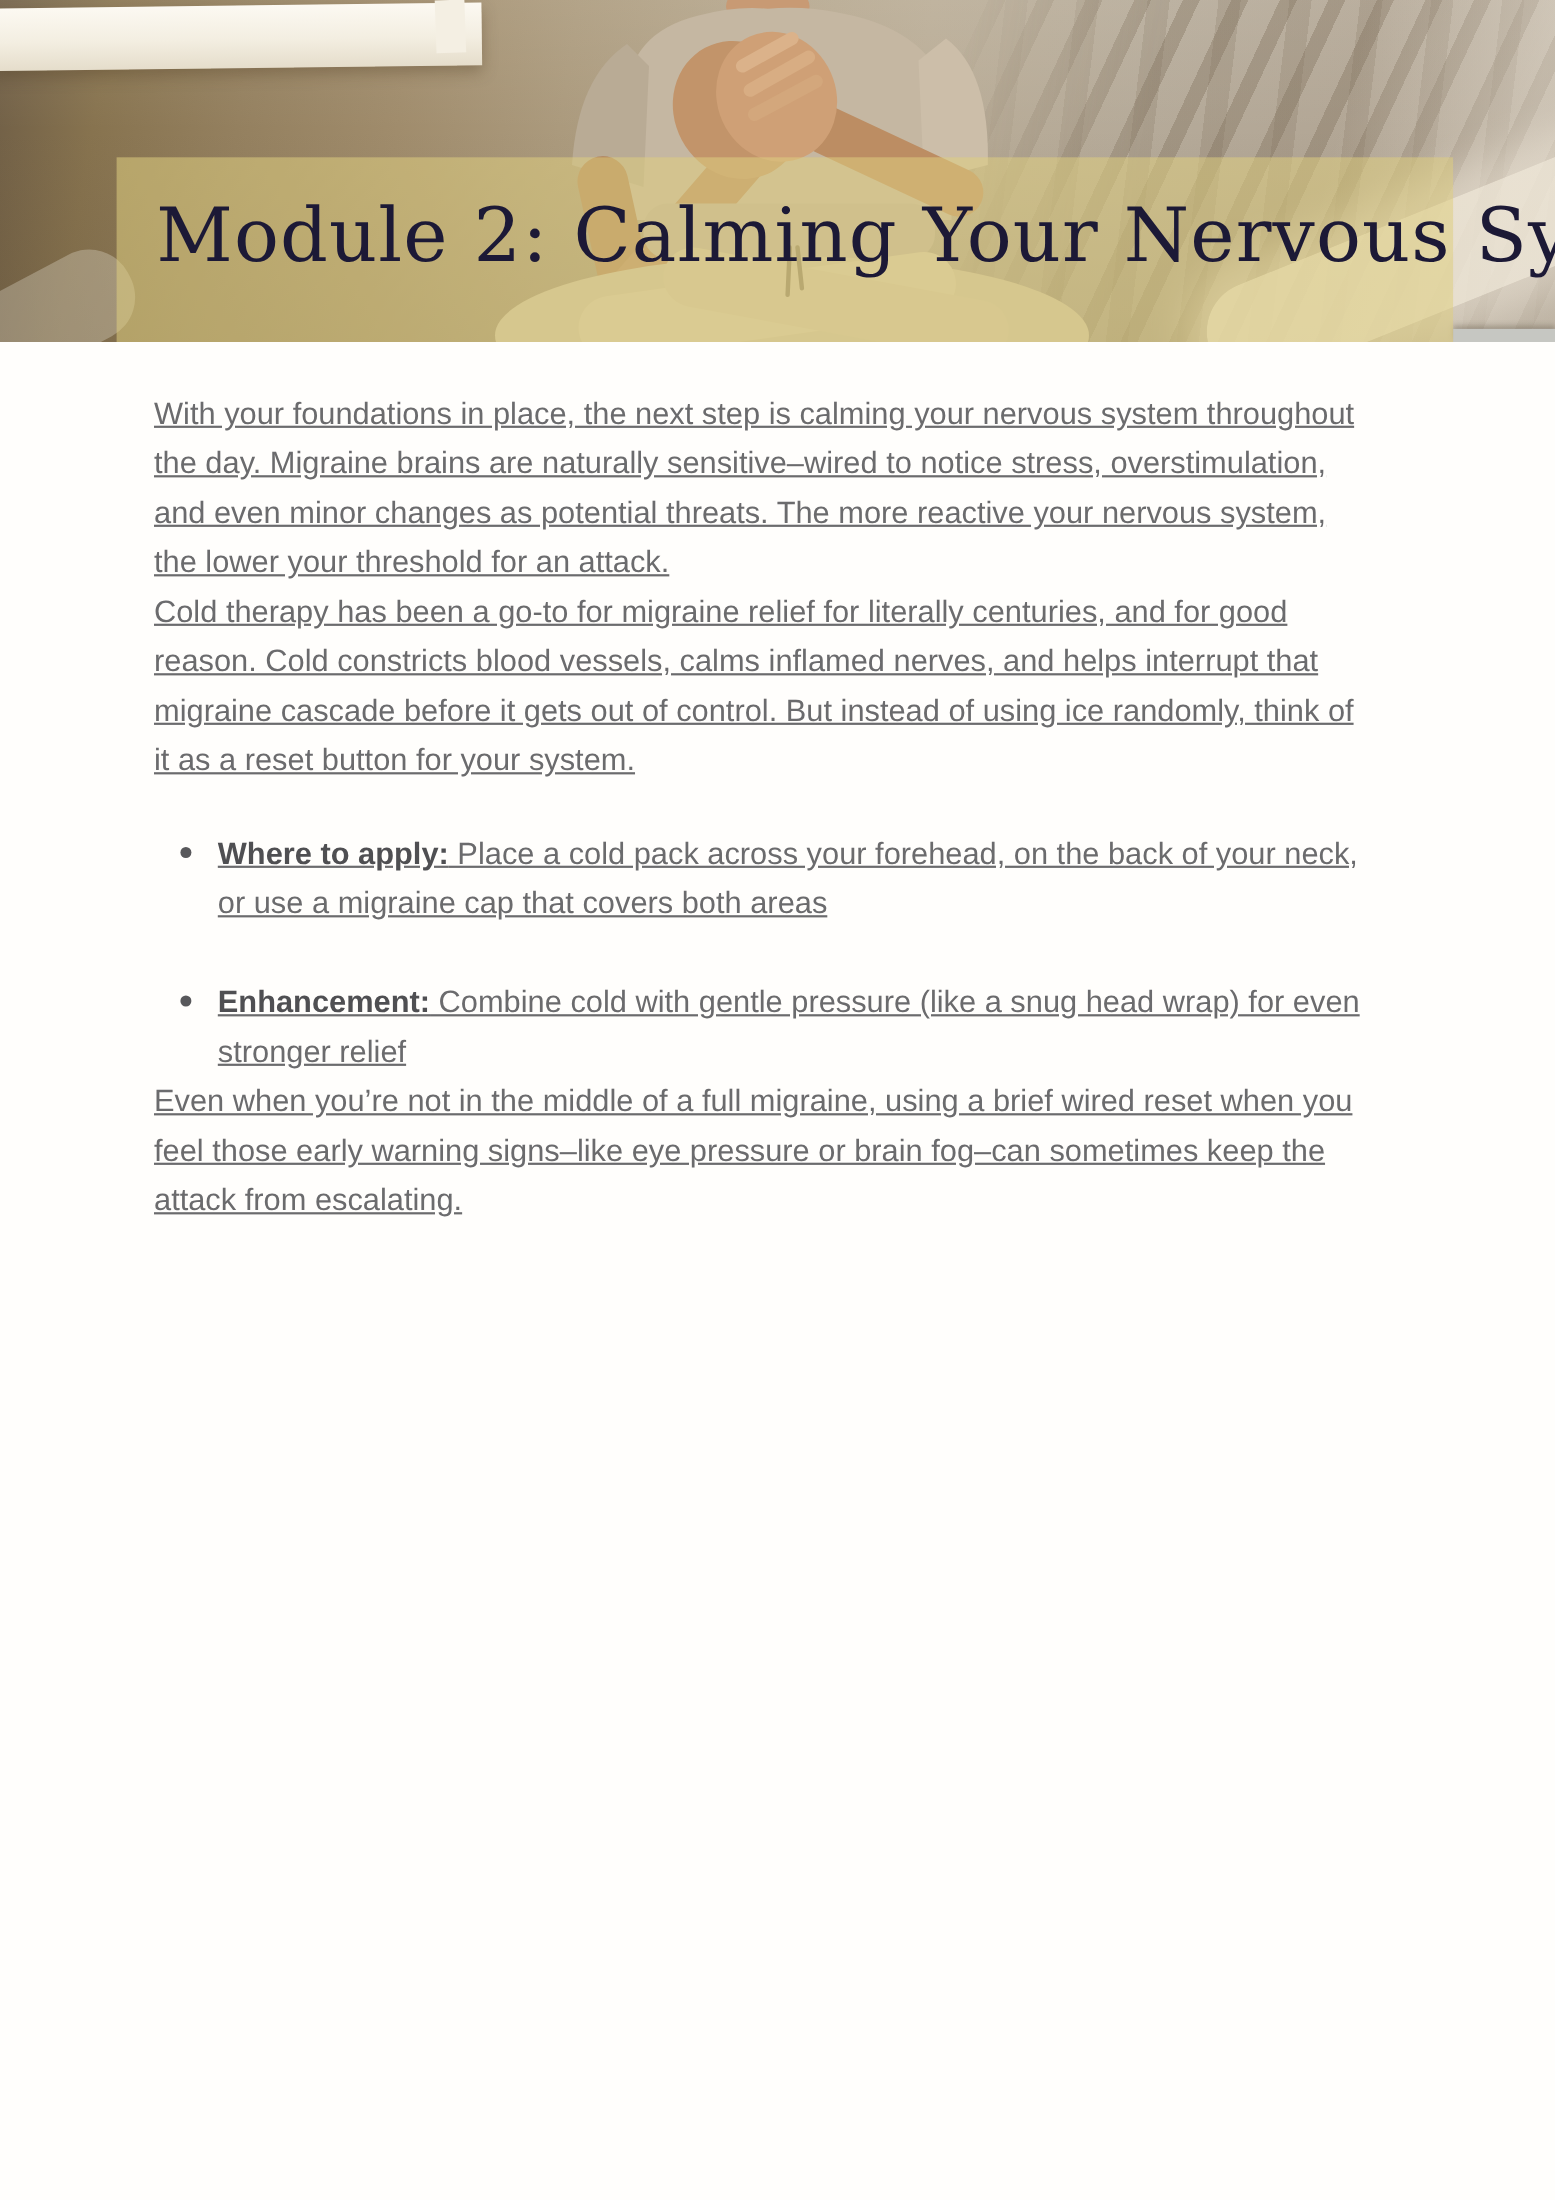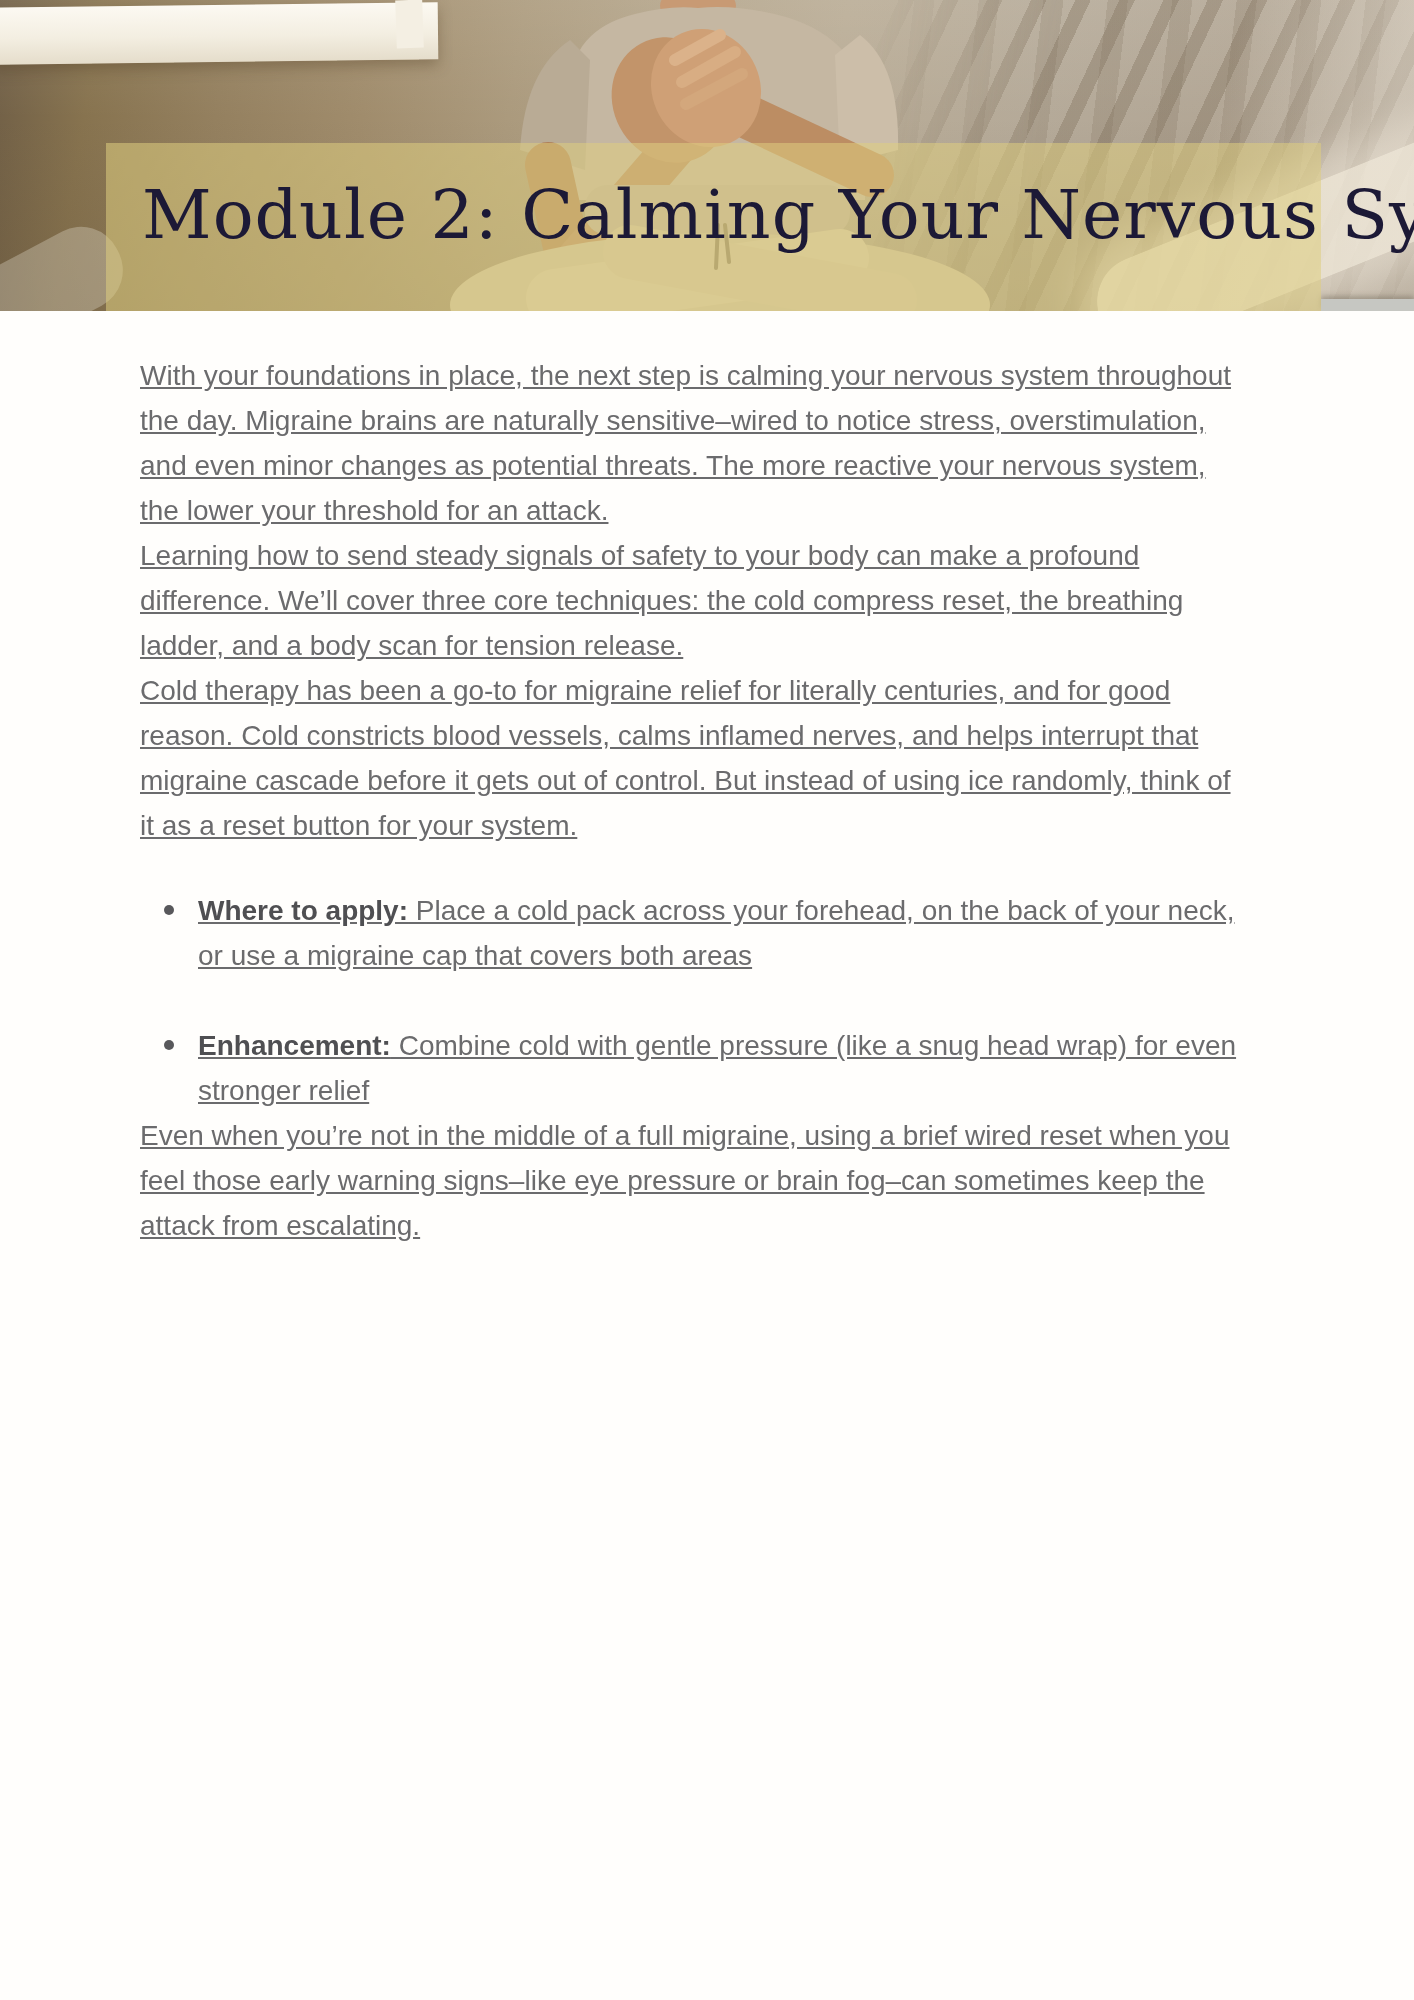--- a/index.html
+++ b/index.html
@@ -151,21 +151,20 @@
     <div class="corner-light"></div>
     <div class="skirting"></div>
 
     <div class="title-banner">
       <h1>Module 2: Calming Your Nervous System</h1>
     </div>
   </header>
 
   <main class="content">
     <p class="p-intro-1">With your foundations in place, the next step is calming your nervous system throughout the day. Migraine brains are naturally sensitive–wired to notice stress, overstimulation, and even minor changes as potential threats. The more reactive your nervous system, the lower your threshold for an attack.</p>
-    <p class="p-intro-2">Learning how to send steady signals of safety to your body can make a profound difference. We’ll cover three core techniques: the cold compress reset, the breathing ladder, and a body scan for tension release.</p>
 
 
     <p class="p-section">Cold therapy has been a go-to for migraine relief for literally centuries, and for good reason. Cold constricts blood vessels, calms inflamed nerves, and helps interrupt that migraine cascade before it gets out of control. But instead of using ice randomly, think of it as a reset button for your system.</p>
 
     <ul class="bullet-list">
       <li><span class="bullet-dot"></span><span class="bullet-label">Where to apply:</span><span> Place a cold pack across your forehead, on the back of your neck, or use a migraine cap that covers both areas</span></li>
       <li><span class="bullet-dot"></span><span class="bullet-label">Enhancement:</span><span> Combine cold with gentle pressure (like a snug head wrap) for even stronger relief</span></li>
     </ul>
 
     <p class="p-closing">Even when you’re not in the middle of a full migraine, using a brief wired reset when you feel those early warning signs–like eye pressure or brain fog–can sometimes keep the attack from escalating.</p>

